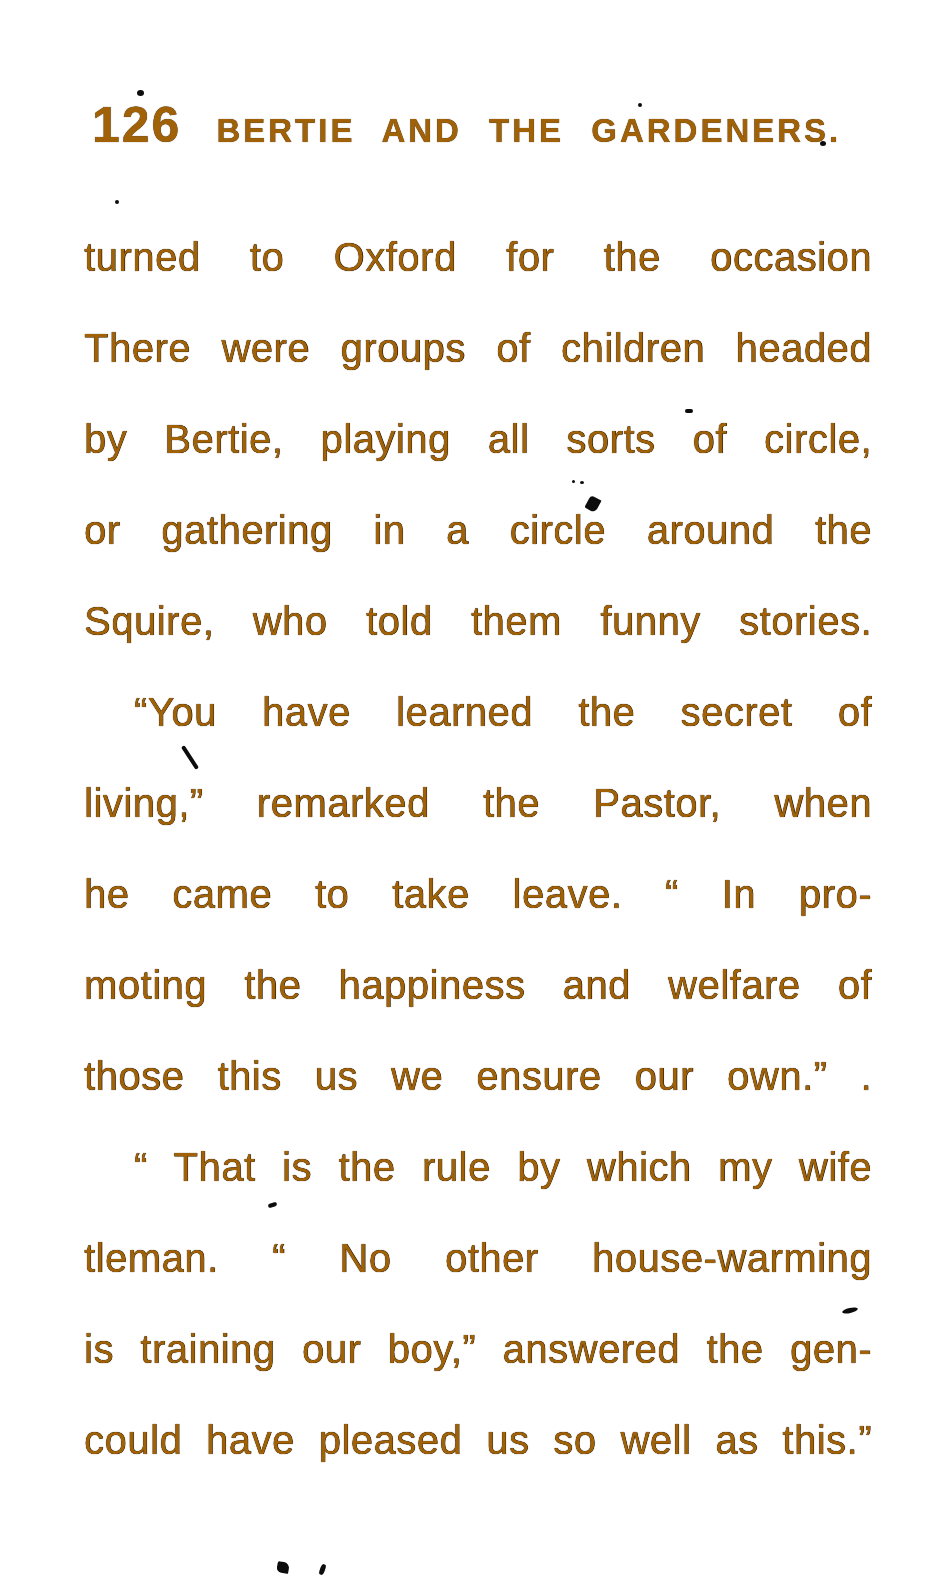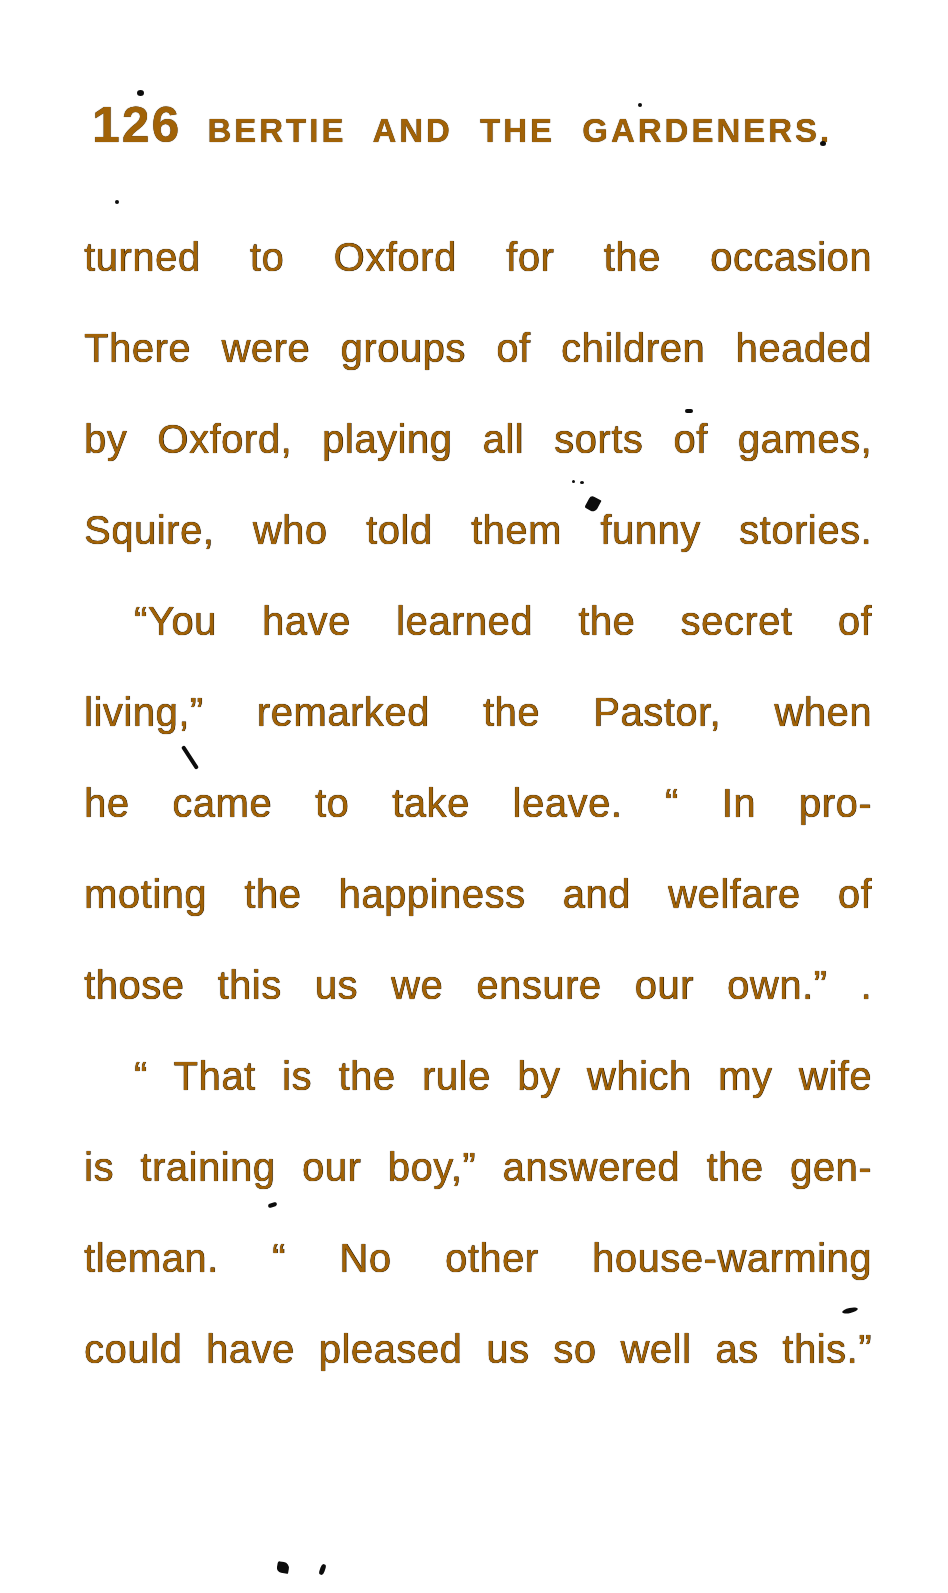--- a/index.html
+++ b/index.html
@@ -27,20 +27,21 @@
     font-weight: bold;
     letter-spacing: 2px;
     text-shadow: 0 0 0.8px #000;
   }
   .running-title {
     font-size: 33px;
     font-weight: bold;
     letter-spacing: 3px;
     word-spacing: 15px;
     text-shadow: 0 0 0.8px #000;
+    margin-left: 9px;
   }
   
   .bodytext {
     position: absolute;
     left: 84px;
     top: 212px;
     width: 788px;
   }
   .line {
     height: 91px;
@@ -64,30 +65,31 @@
 <div class="page">
 
   <div class="header">
     <span class="page-number">126</span>
     <span class="running-title">BERTIE AND THE GARDENERS.</span>
   </div>
 
   <div class="bodytext">
     <div class="line">turned to Oxford for the occasion</div>
     <div class="line">There were groups of children headed</div>
-    <div class="line">by Oxford, playing all sorts of games,</div>
+    <div class="line">by Bertie, playing all sorts of circle,</div>
+    <div class="line">or gathering in a circle around the</div>
     <div class="line">Squire, who told them funny stories.</div>
     <div class="line indent">“You have learned the secret of</div>
     <div class="line">living,” remarked the Pastor, when</div>
     <div class="line">he came to take leave. “ In pro-</div>
     <div class="line">moting the happiness and welfare of</div>
     <div class="line">those this us we ensure our own.” .</div>
     <div class="line indent">“ That is the rule by which my wife</div>
+    <div class="line">tleman. “ No other house-warming</div>
     <div class="line">is training our boy,” answered the gen-</div>
-    <div class="line">tleman. “ No other house-warming</div>
     <div class="line">could have pleased us so well as this.”</div>
   </div>
 
   <div class="art round" style="left:137px; top:90px;  width:7px;  height:6px;"></div>
   <div class="art round" style="left:638px; top:103px; width:4px;  height:4px;"></div>
   <div class="art round" style="left:820px; top:141px; width:6px;  height:5px;"></div>
   <div class="art round" style="left:115px; top:200px; width:4px;  height:4px;"></div>
   <div class="art" style="left:685px; top:409px; width:8px;  height:4px;  border-radius:2px;"></div>
   <div class="art round" style="left:572px; top:480px; width:3px;  height:3px;"></div>
   <div class="art round" style="left:580px; top:481px; width:4px;  height:3px;"></div>

